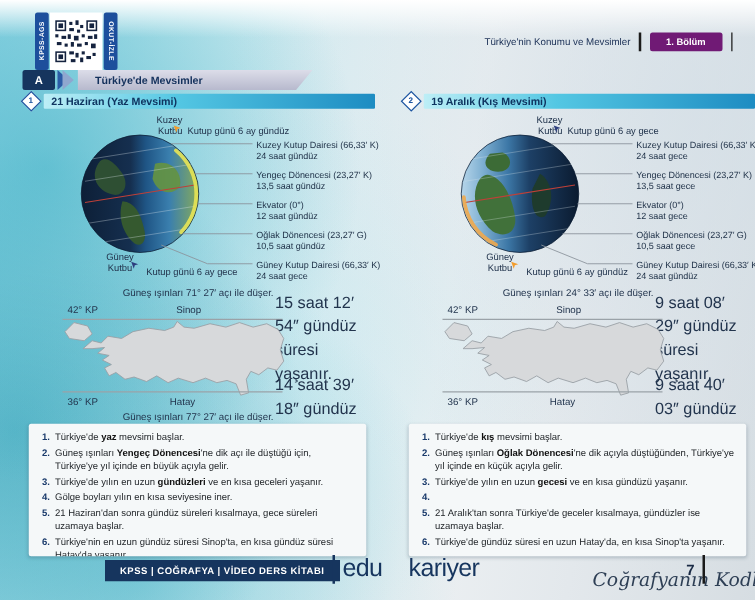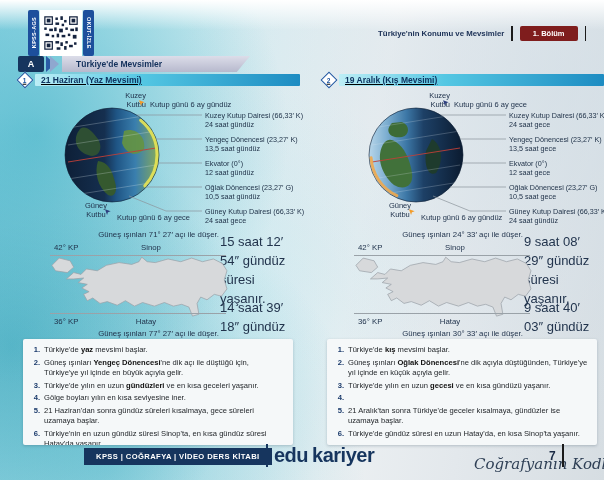--- a/index.html
+++ b/index.html
@@ -17,35 +17,35 @@
 
   
   .qr-block{position:absolute;left:28px;top:10px;height:46px;display:flex;align-items:stretch;}
   .qr-strip{width:11px;background:#1d4f9c;color:#fff;font-size:5.5px;font-weight:bold;display:flex;align-items:center;justify-content:center;border-radius:2px;letter-spacing:.3px;}
   .qr-strip .vtxt{writing-mode:vertical-rl;white-space:nowrap;}
   .qr-strip.l .vtxt{transform:rotate(180deg);}
   .qr-box{width:42px;background:#fff;display:flex;align-items:center;justify-content:center;margin:0 1px;}
 
   
   .top-header{position:absolute;top:26px;right:18px;display:flex;align-items:center;gap:7px;}
-  .th-title{font-size:7.8px;font-weight:bold;color:#1a2f55;}
+  .th-title{font-size:7.8px;font-weight:normal;color:#1a2f55;}
   .vbar{width:1.5px;height:15px;background:#1b1b1b;}
-  .th-badge{background:#7f1d1d;color:#fff;font-size:7.5px;font-weight:bold;padding:3px 13px;border-radius:2px;}
+  .th-badge{background:#701a75;color:#fff;font-size:7.5px;font-weight:bold;padding:3px 13px;border-radius:2px;}
 
   
   .section-row{position:absolute;left:18px;top:56px;display:flex;align-items:center;height:16px;}
   .sec-letter{width:26px;height:16px;background:#16355e;color:#fff;font-weight:bold;font-size:9px;display:flex;align-items:center;justify-content:center;border-radius:2px;flex:none;}
   .chev{width:0;height:0;border-top:8px solid transparent;border-bottom:8px solid transparent;border-left:9px solid #2a5ba6;margin-left:2px;}
   .chev.light{border-left-color:#8fa7cf;margin-left:-5px;}
   .sec-banner{height:16px;min-width:152px;background:linear-gradient(180deg,#dcdde9,#b7b9cd);clip-path:polygon(0 0,100% 0,93% 100%,0 100%);display:flex;align-items:center;padding:0 22px 0 14px;font-size:8.5px;font-weight:bold;color:#14315c;margin-left:3px;white-space:nowrap;}
 
   
   .panel{position:absolute;top:73px;width:284px;height:374px;}
   .p0{left:16px;} .p1{left:320px;}
-  .panel-header{position:absolute;top:0;left:0;right:0;display:flex;align-items:center;height:14px;text-decoration:underline;}
+  .panel-header{position:absolute;top:0;left:0;right:0;display:flex;align-items:flex-end;height:14px;}
   .diamond{width:10px;height:10px;border:1.6px solid #1d55a0;background:#fff;transform:rotate(45deg);display:flex;align-items:center;justify-content:center;margin:0 4px 0 3px;flex:none;}
   .diamond i{transform:rotate(-45deg);font-style:normal;font-weight:bold;font-size:6.5px;color:#1d55a0;}
   .ph-bar{flex:1;height:12px;background:linear-gradient(90deg,#bdeef6,#54c7e3 40%,#1d8cc2);display:flex;align-items:center;border-radius:1px;}
   .ph-bar span{font-size:8.5px;font-weight:bold;color:#0f3460;padding-left:6px;white-space:nowrap;}
 
   .globe-svg{position:absolute;top:16px;left:0;}
   .np-label{position:absolute;left:94px;top:18px;width:36px;text-align:right;font-size:7.5px;color:#22344d;line-height:1.2;}
   .np-note{position:absolute;left:134px;top:27px;font-size:7.5px;color:#22344d;white-space:nowrap;}
   .np-arrow{position:absolute;left:122px;top:25px;}
   .sp-label{position:absolute;left:62px;top:128px;width:36px;text-align:center;font-size:7.5px;color:#22344d;line-height:1.2;}
@@ -76,21 +76,21 @@
   .card{position:absolute;top:266px;left:7px;width:270px;height:106px;background:#f5f8f9;border-radius:2px;box-shadow:0 1px 3px rgba(30,60,80,.25);padding:6px 8px 4px 6px;box-sizing:border-box;overflow:hidden;}
   .li{display:flex;gap:4px;margin-bottom:3px;}
   .num{font-weight:bold;color:#1a3a6b;min-width:11px;text-align:right;font-size:7.6px;line-height:1.3;flex:none;}
   .lbody{font-size:7.6px;line-height:1.3;color:#23272b;}
   .lbody b{color:#111;}
 
   
   .f-badge{position:absolute;left:84px;top:448px;height:17px;background:#16355e;color:#fff;font-size:7.6px;font-weight:bold;letter-spacing:.4px;display:flex;align-items:center;padding:0 12px;white-space:nowrap;}
   .logo{position:absolute;left:266px;top:444px;display:flex;align-items:center;gap:6px;}
   .logo-bar{width:2px;height:23px;background:#16355e;}
-  .logo-text{font-size:20px;font-weight:700;color:#16355e;letter-spacing:-.5px;display:flex;gap:4px;}
+  .logo-text{font-size:20px;font-weight:400;color:#16355e;letter-spacing:-.5px;display:flex;gap:21px;}
   .series{position:absolute;left:474px;top:455px;font-family:"DejaVu Serif",serif;font-style:italic;font-size:15px;color:#2e3f55;white-space:nowrap;}
   .pagenum{position:absolute;left:549px;top:449px;font-size:12px;font-weight:bold;color:#1a2a45;}
   .pn-bar{position:absolute;left:562px;top:444px;width:1.5px;height:23px;background:#1a1a1a;}
 </style>
 </head>
 <body>
 
 <div class="page">
   <div class="bg"></div>
   <div class="bg-top"></div>
@@ -361,21 +361,20 @@
     <div class="dur t">9 saat 08′ 29″ gündüz süresi yaşanır.</div>
 
     <svg class="turkey" width="182" height="78" viewBox="0 0 200 86">
       <path d="M20,33 L28,26 L36,28 L42,22 L54,24 L64,18 L78,15 L92,17 L100,14 L103,9 L109,14 L118,15 L132,11 L146,14 L158,10 L170,14 L182,11 L192,16 L197,24 L194,34 L197,44 L191,52 L183,50 L175,56 L168,53 L164,60 L166,72 L159,74 L155,64 L147,61 L138,63 L128,59 L117,63 L104,59 L95,63 L85,57 L76,62 L65,58 L57,60 L49,54 L43,57 L39,50 L45,47 L37,43 L43,39 L33,37 L39,32 L28,33 Z" fill="#d7d9db" stroke="#9aa1a7" stroke-width="0.8" stroke-linejoin="round"></path>
       <path d="M4,18 L12,10 L24,13 L28,20 L21,26 L8,24 Z" fill="#d7d9db" stroke="#9aa1a7" stroke-width="0.8" stroke-linejoin="round"></path>
     </svg>
 
     <div class="hline b"></div>
     <div class="par-bottom">36° KP</div>
     <div class="city-bottom">Hatay</div>
-    <div class="angle-bottom">Güneş ışınları 30° 33′ açı ile düşer.</div>
     <div class="dur b">9 saat 40′ 03″ gündüz süresi yaşanır.</div>
 
     <div class="card">
         <div class="li">
           <span class="num">1.</span>
           <span class="lbody"><span>Türkiye'de </span><b>kış</b><span> mevsimi başlar.</span></span>
         </div>
         <div class="li">
           <span class="num">2.</span>
           <span class="lbody"><span>Güneş ışınları </span><b>Oğlak Dönencesi</b><span>'ne dik açıyla düştüğünden, Türkiye'ye yıl içinde en küçük açıyla gelir.</span></span>

